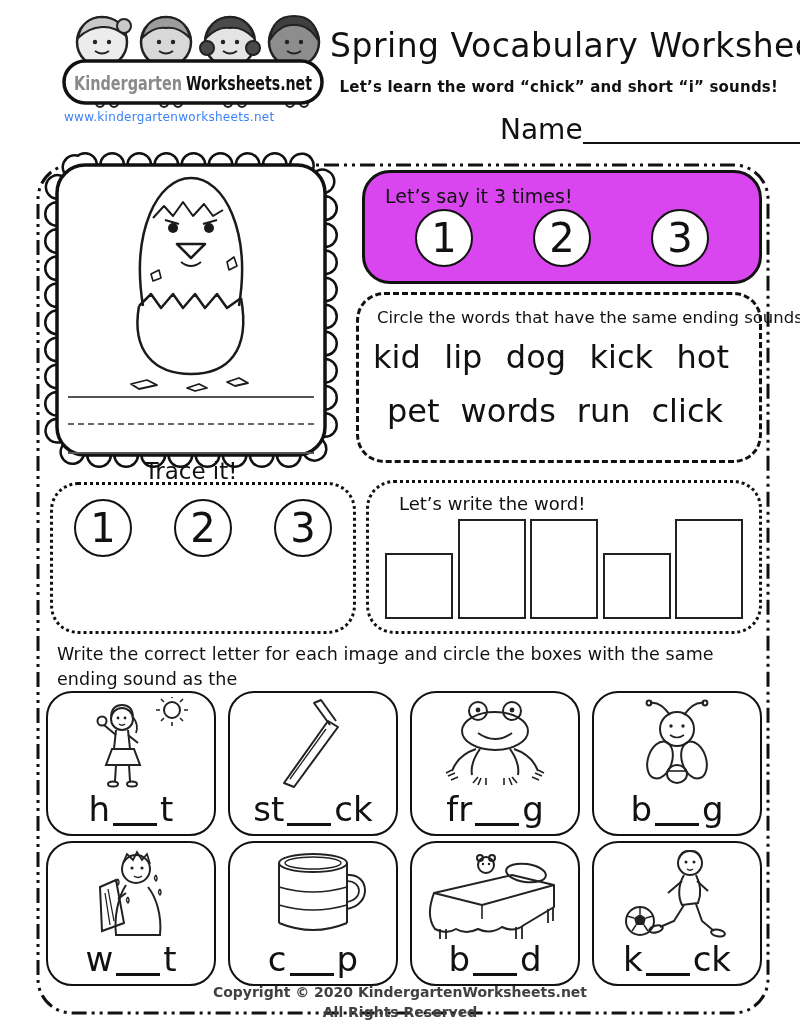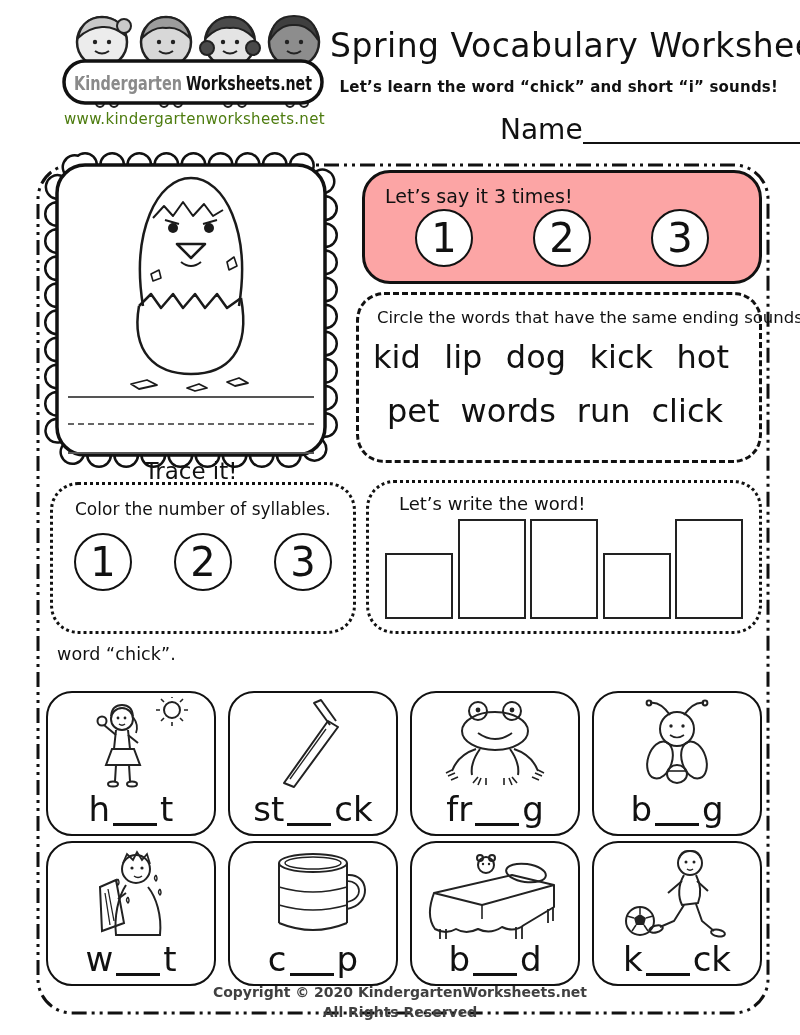--- a/index.html
+++ b/index.html
@@ -4,28 +4,28 @@
 <style>
   html,body{margin:0;padding:0;}
   body{
     width:800px;height:1035px;position:relative;background:#fff;
     font-family:"DejaVu Sans","Liberation Sans",sans-serif;color:#111;
     overflow:hidden;
   }
   .abs{position:absolute;}
   svg{display:block;}
   
-  .logo-url{font-size:15px;color:#4d7c0f;letter-spacing:.3px;}
+  .logo-url{font-size:12px;color:#3b82f6;letter-spacing:.3px;}
   .title{font-size:33px;letter-spacing:.5px;text-align:center;white-space:nowrap;}
   .subtitle{font-size:15px;font-weight:bold;text-align:right;white-space:nowrap;letter-spacing:.2px;}
   .name-row{display:flex;align-items:flex-end;margin-left:40px;}
   .name-label{font-size:28px;line-height:1;}
   .name-line{flex:1;border-bottom:2.5px solid #111;height:30px;}
   
-  .box-solid {border:3px solid #111; border-radius:28px;background:#fca5a5;}
+  .box-solid {border:3px solid #111; border-radius:28px;background:#d946ef;}
   .box-dashed{border:3px dashed #111;border-radius:28px;background:#fff;}
   .box-dotted{border:3px dotted #111;border-radius:28px;background:#fff;}
   .box-label{font-size:18px;white-space:nowrap;}
   .num-row{display:flex;justify-content:center;align-items:center;}
   .num-circle{
     width:54px;height:54px;border:2.5px solid #111;border-radius:50%;
     display:flex;align-items:center;justify-content:center;
     font-size:40px;line-height:1;background:#fff;
   }
   .word-row{display:flex;justify-content:space-between;font-size:32px;line-height:1;}
@@ -204,40 +204,40 @@
   </div>
   <div class="word-row" style="margin:22px 36px 0 28px;">
     <span class="word">pet</span>
     <span class="word">words</span>
     <span class="word">run</span>
     <span class="word">click</span>
   </div>
 </div>
 
 <div class="abs box-dotted" style="left:50px;top:482px;width:300px;height:146px;">
-  <div class="box-label" style="margin:14px 0 0 22px;font-size:17px;">Color the number of syllables.</div>
   <div class="num-row" style="gap:42px;margin-top:14px;">
     <div class="num-circle">1</div>
     <div class="num-circle">2</div>
     <div class="num-circle">3</div>
   </div>
 </div>
 
 <div class="abs box-dotted" style="left:366px;top:480px;width:390px;height:148px;">
   <div class="box-label" style="margin:10px 0 0 30px;font-size:18px;">Let’s write the word!</div>
   <div class="letterbox-row">
     <div class="letterbox short"></div>
     <div class="letterbox tall"></div>
     <div class="letterbox tall"></div>
     <div class="letterbox short"></div>
     <div class="letterbox tall"></div>
   </div>
 </div>
 
 <div class="abs instruction" style="left:57px;top:642px;width:706px;">
+  <div>Write the correct letter for each image and circle the boxes with the same ending sound as the</div>
   <div>word “chick”.</div>
 </div>
 
 <div class="cards">
 
   <div class="card">
     <div class="card-img">
       <svg width="150" height="92" viewBox="0 0 150 92">
         <g fill="none" stroke="#222" stroke-width="2">
           <circle cx="116" cy="13" r="8"></circle>

